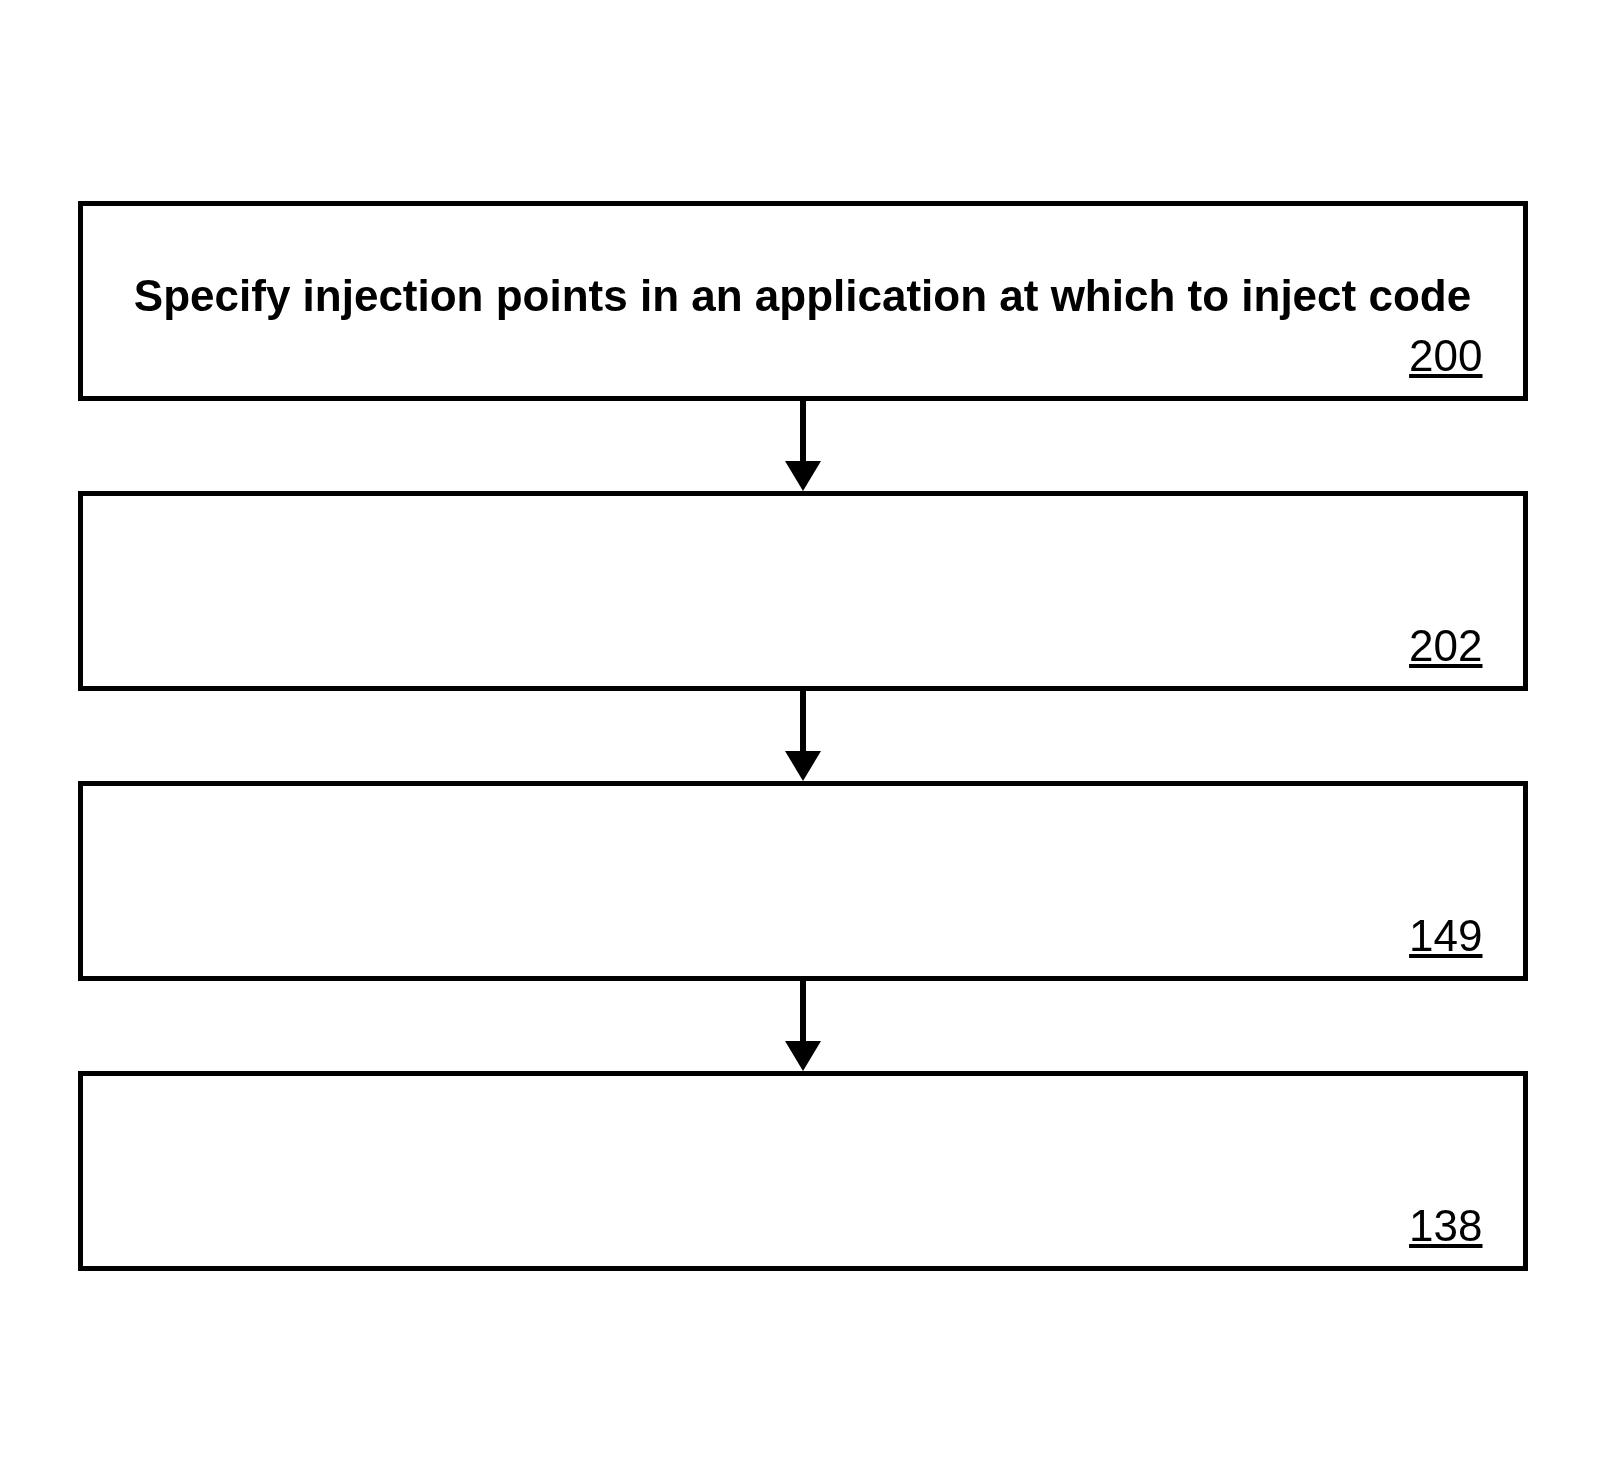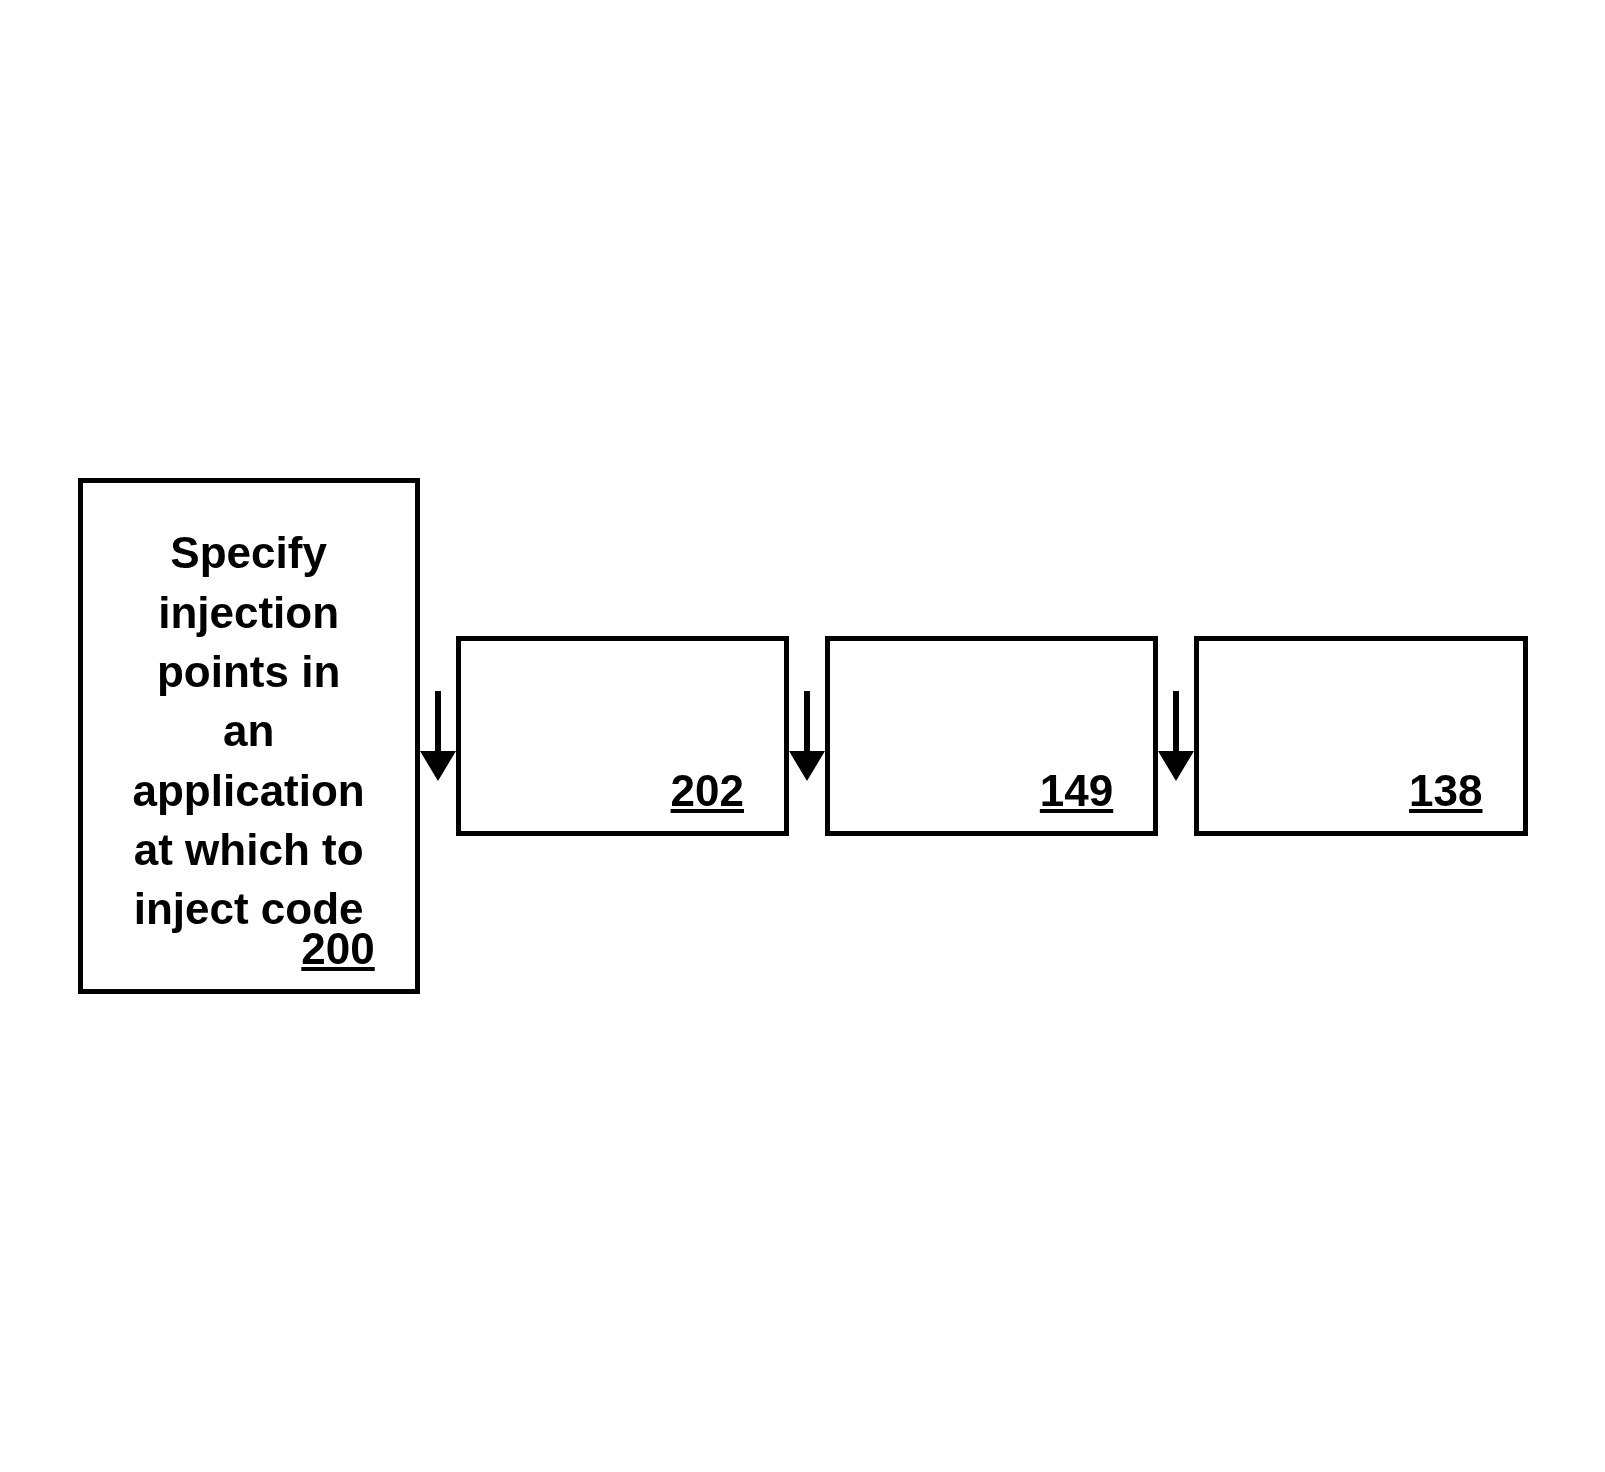--- a/index.html
+++ b/index.html
@@ -13,20 +13,21 @@
       font-family: Arial, Helvetica, sans-serif;
       display: flex;
       justify-content: center;
       align-items: center;
       min-height: 100vh;
       padding: 40px;
     }
     
     .flowchart {
       display: flex;
+      flex-direction: column;
       align-items: center;
       width: 100%;
       max-width: 1450px;
     }
     
     .step-box {
       width: 100%;
       border: 5px solid #000000;
       padding: 40px 50px 20px 50px;
       position: relative;
@@ -45,21 +46,21 @@
       color: #000000;
       width: 100%;
       padding-bottom: 30px;
     }
     
     .step-number {
       position: absolute;
       bottom: 15px;
       right: 40px;
       font-size: 44px;
-      font-weight: bold;
+      font-weight: normal;
       text-decoration: underline;
       color: #000000;
     }
     
     .arrow {
       display: flex;
       flex-direction: column;
       align-items: center;
       height: 90px;
     }

